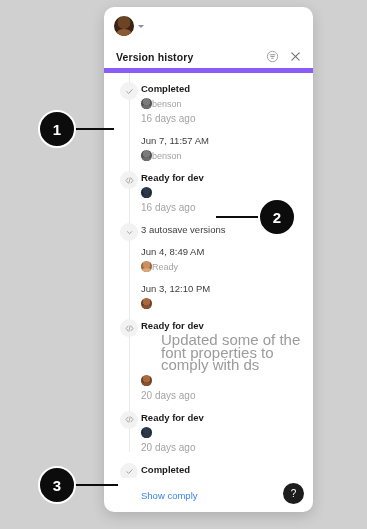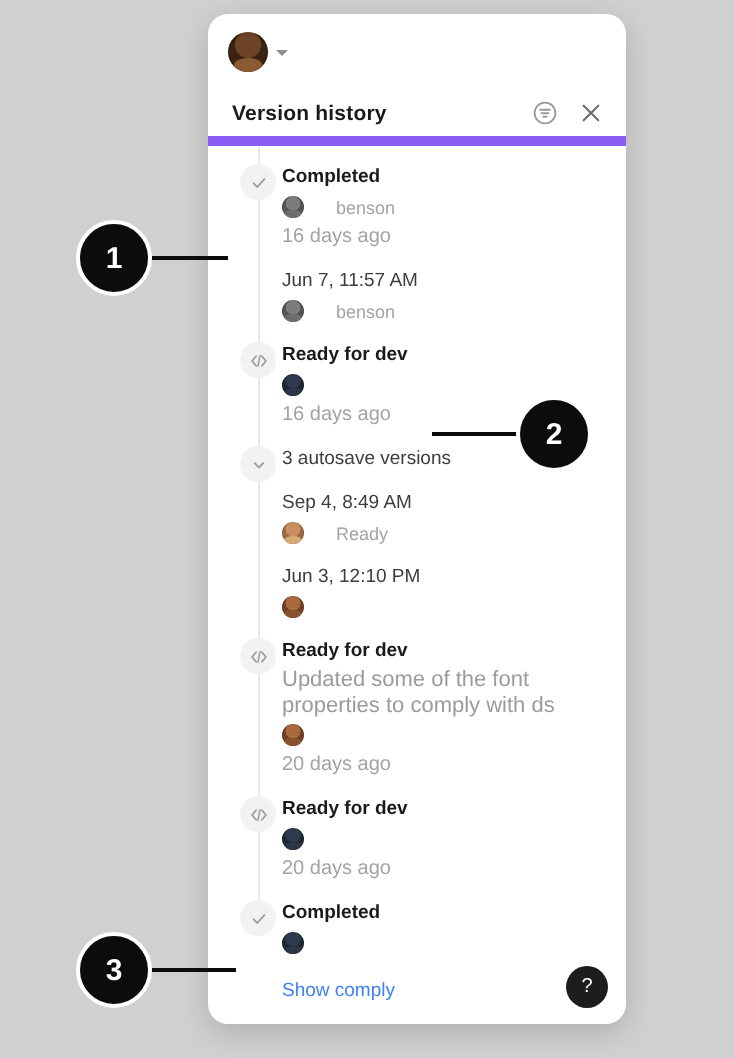--- a/index.html
+++ b/index.html
@@ -160,29 +160,30 @@
   .e-title.light {
     font-weight: 700;
     color: #1a1a1a;
   }
   .e-title.regular {
     font-weight: 400;
     color: #3d3d3d;
     font-size: 9.5px;
   }
   .e-desc {
-    font-size: 11px;
+    font-size: 15px;
     color: #9b9b9b;
     line-height: 12.5px;
     margin-bottom: 2px;
+    margin-left: 20px;
   }
   .e-user {
     display: flex;
     align-items: center;
-    gap: 16px;
+    gap: 0;
     margin-bottom: 2px;
     height: 13px;
   }
   .e-user-name {
     font-size: 9px;
     color: #a3a3a3;
   }
   .e-time {
     font-size: 10px;
     color: #a3a3a3;
@@ -370,21 +371,21 @@
       </div>
       <div class="entry">
         <div class="node">
           <svg width="9" height="9" viewBox="0 0 10 10" fill="none">
             <path d="M2.6 4 L5 6.4 L7.4 4" stroke="#9e9e9e" stroke-width="1.05" stroke-linecap="round" stroke-linejoin="round"></path>
           </svg>
         </div>
         <div class="e-title regular">3 autosave versions</div>
       </div>
       <div class="entry">
-        <div class="e-title regular">Sep 4, 8:49 AM</div>
+        <div class="e-title regular">Jun 4, 8:49 AM</div>
         <div class="e-user">
           <div class="av av-oscar"></div>
           <span class="e-user-name">Ready</span>
         </div>
       </div>
       <div class="entry">
         <div class="e-title regular">Jun 3, 12:10 PM</div>
         <div class="e-user">
           <div class="av av-brown"></div>
         </div>

